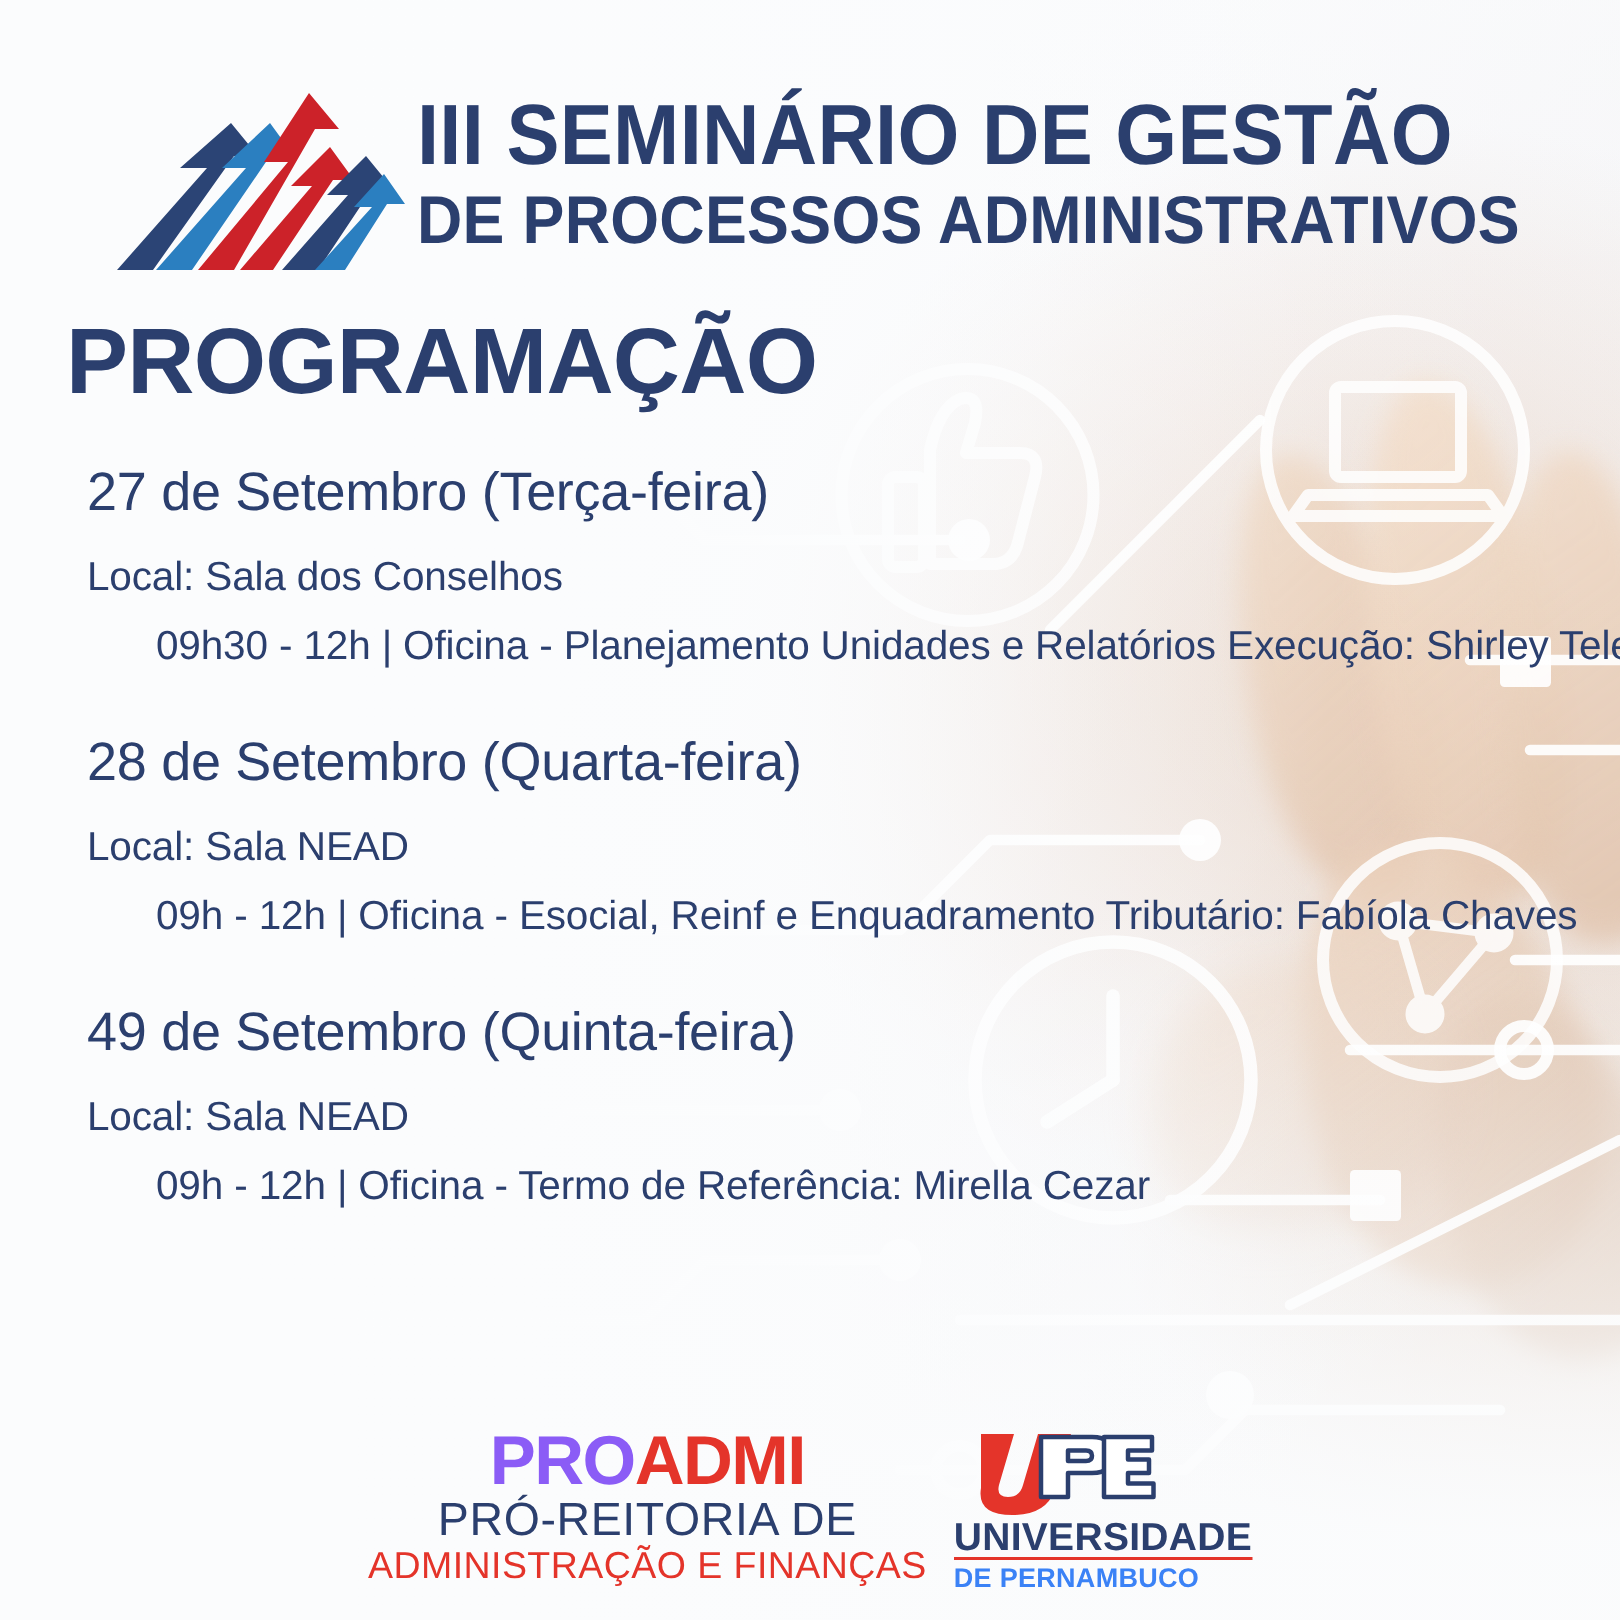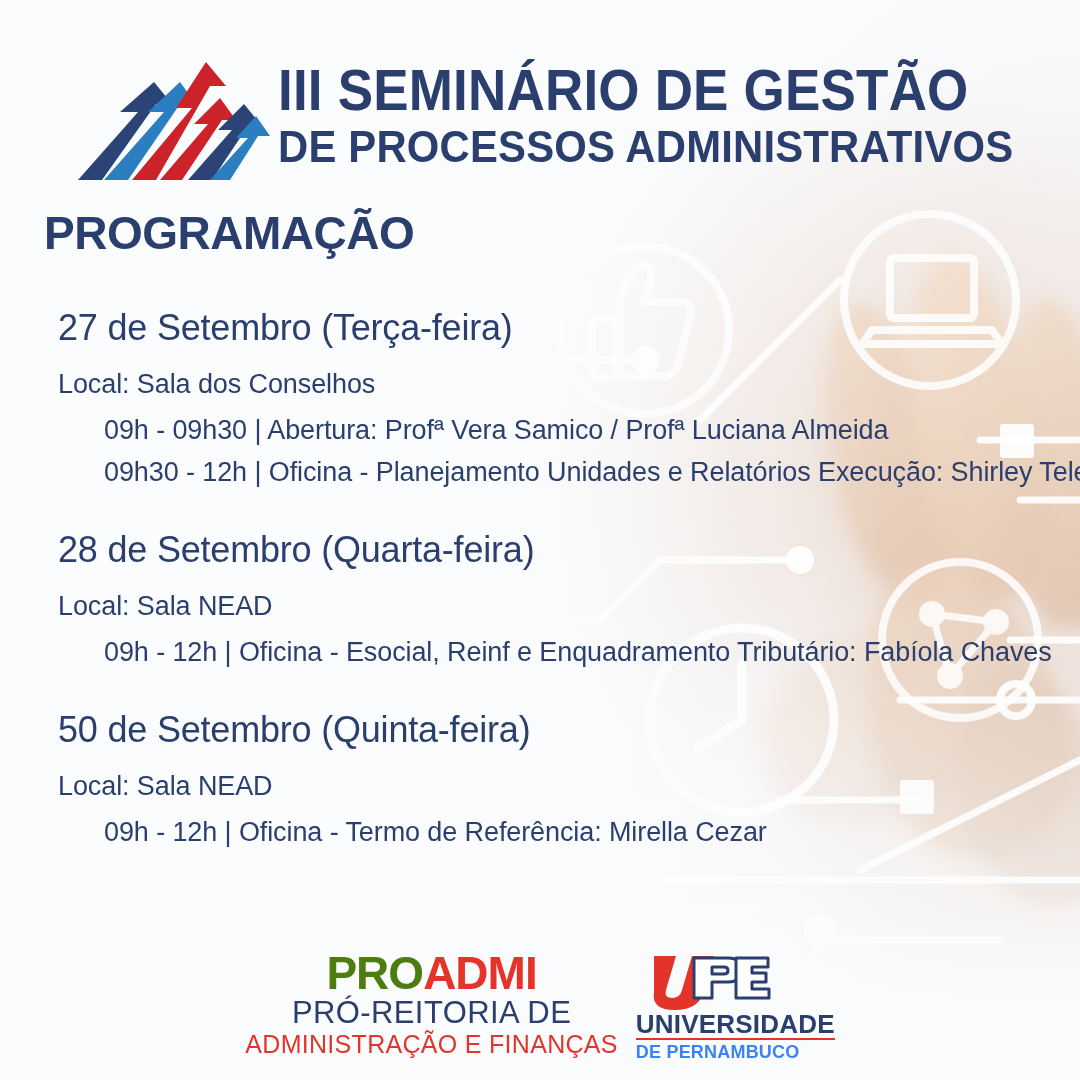--- a/index.html
+++ b/index.html
@@ -109,21 +109,21 @@
     transform-origin: left center;
     white-space: nowrap;
     margin-top: 2px;
   }
 
   
   .page-title {
     position: absolute;
     left: 44px; top: 206px;
     font-weight: bold;
-    font-size: 46px;
+    font-size: 62px;
     letter-spacing: -0.5px;
     color: #2b3f6e;
   }
 
   
   .schedule {
     position: absolute;
     left: 58px; top: 305px;
     width: 1010px;
   }
@@ -164,21 +164,21 @@
     align-items: flex-start;
     gap: 18px;
   }
   .proadmi { text-align: center; padding-top: 4px; }
   .proadmi-top {
     font-weight: bold;
     font-size: 46px;
     line-height: 46px;
     letter-spacing: -1px;
   }
-  .proadmi-top .pro { color: #4d7c0f; }
+  .proadmi-top .pro { color: #8b5cf6; }
   .proadmi-top .admi { color: #e4342a; }
   .proadmi-mid {
     color: #2b3f6e;
     font-size: 31px;
     line-height: 34px;
     letter-spacing: 0.4px;
   }
   .proadmi-bot {
     color: #e4342a;
     font-size: 25px;
@@ -327,32 +327,31 @@
     </div>
   </div>
 
   <div class="page-title">PROGRAMAÇÃO</div>
 
   <div class="schedule">
 
     <div class="day-block">
       <div class="day-date">27 de Setembro (Terça-feira)</div>
       <div class="day-place">Local: Sala dos Conselhos</div>
-      <div class="session">09h - 09h30 | Abertura: Profª Vera Samico / Profª Luciana Almeida</div>
       <div class="session">09h30 - 12h | Oficina - Planejamento Unidades e Relatórios Execução: Shirley Teles</div>
     </div>
 
     <div class="day-block">
       <div class="day-date">28 de Setembro (Quarta-feira)</div>
       <div class="day-place">Local: Sala NEAD</div>
       <div class="session">09h - 12h | Oficina - Esocial, Reinf e Enquadramento Tributário: Fabíola Chaves</div>
     </div>
 
     <div class="day-block">
-      <div class="day-date">50 de Setembro (Quinta-feira)</div>
+      <div class="day-date">49 de Setembro (Quinta-feira)</div>
       <div class="day-place">Local: Sala NEAD</div>
       <div class="session">09h - 12h | Oficina - Termo de Referência: Mirella Cezar</div>
     </div>
 
   </div>
 
   <div class="footer">
 
     <div class="proadmi">
       <div class="proadmi-top"><span class="pro">PRO</span><span class="admi">ADMI</span></div>

